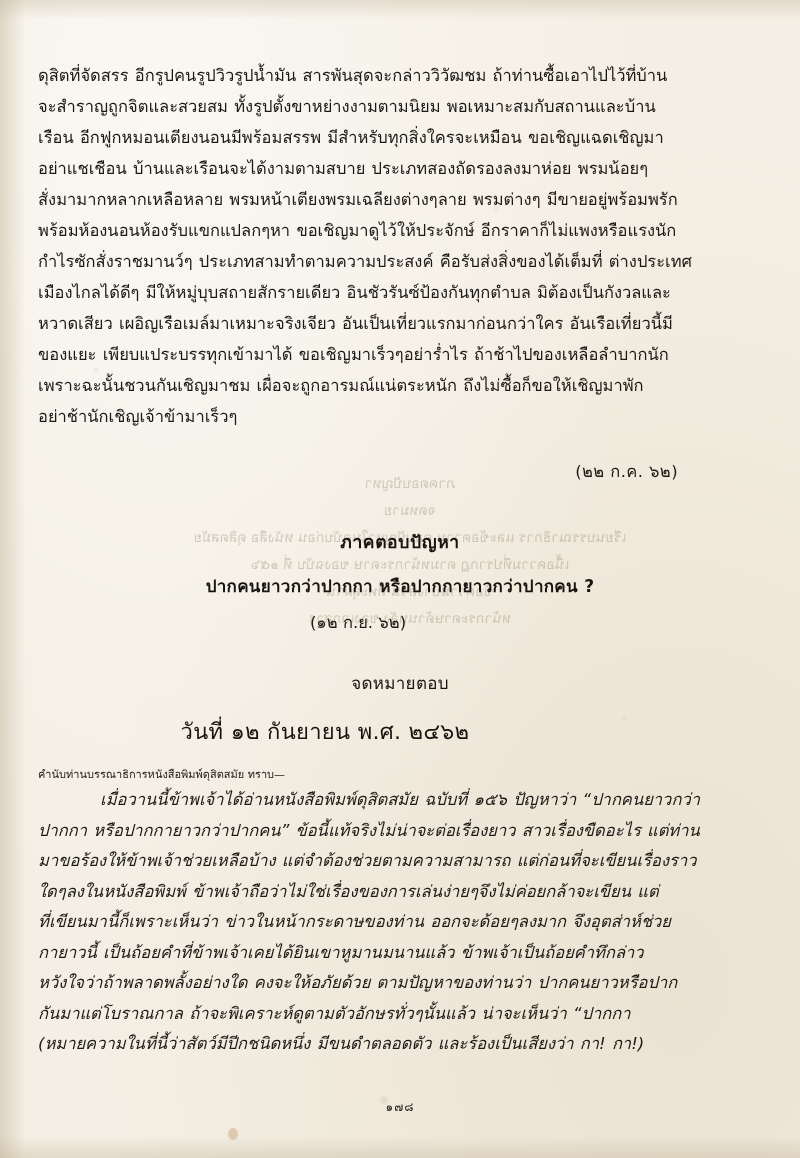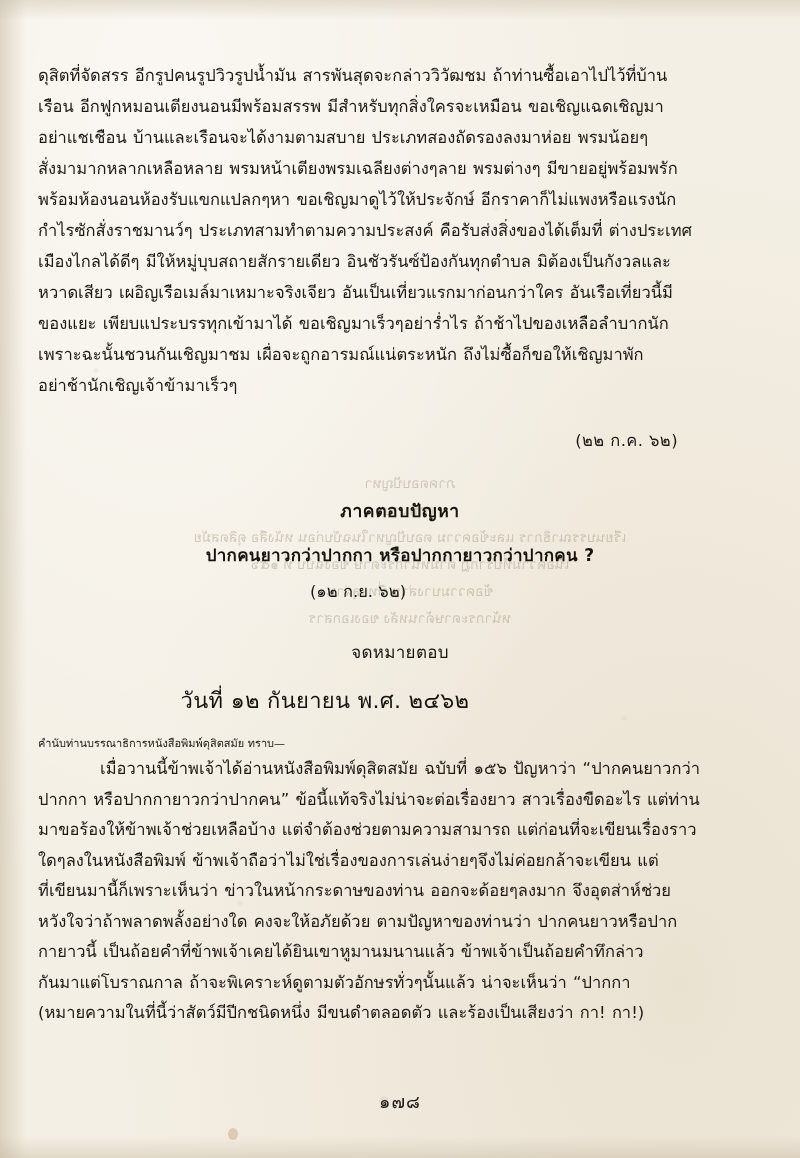--- a/index.html
+++ b/index.html
@@ -106,32 +106,33 @@
     color: #1d1a16;
     margin-top: 16px;
   }
   .letter-body {
     font-size: 16.5px;
     line-height: 30.5px;
     color: #1d1a16;
     text-align: justify;
     margin-top: 2px;
     word-spacing: 1px;
+    font-style: italic;
   }
   .indent {
     display: inline-block;
     width: 62px;
   }
   .page-number {
     position: absolute;
     left: 0;
     right: 0;
     bottom: 42px;
     text-align: center;
-    font-size: 18px;
+    font-size: 12px;
     color: #1d1a16;
     letter-spacing: 1px;
   }
   .showthrough {
     position: absolute;
     left: 150px;
     top: 470px;
     width: 520px;
     font-size: 14px;
     line-height: 27px;
@@ -189,20 +190,21 @@
     <div>เรียนบรรณาธิการ และข้อความ ตอบปัญหาในฉบับก่อน หนังสือ ดุสิตสมัย</div>
     <div>เนื้อความที่ปรากฏ ตามหน้ากระดาษ ของฉบับ ที่ ๑๕๖</div>
     <div>ข้อความบางส่วน ที่ทะลุผ่าน</div>
     <div>หน้ากระดาษด้านหลัง ของเอกสาร</div>
   </div>
 
   <div class="content">
 
     <div class="body-text">
       <div class="para">ดุสิตที่จัดสรร  อีกรูปคนรูปวิวรูปน้ำมัน  สารพันสุดจะกล่าววิวัฒชม    ถ้าท่านซื้อเอาไปไว้ที่บ้าน</div>
+      <div class="para">จะสำราญถูกจิตและสวยสม     ทั้งรูปตั้งขาหย่างงามตามนิยม     พอเหมาะสมกับสถานและบ้าน</div>
       <div class="para">เรือน  อีกฟูกหมอนเตียงนอนมีพร้อมสรรพ  มีสำหรับทุกสิ่งใครจะเหมือน  ขอเชิญแฉดเชิญมา</div>
       <div class="para">อย่าแชเชือน  บ้านและเรือนจะได้งามตามสบาย  ประเภทสองถัดรองลงมาห่อย  พรมน้อยๆ</div>
       <div class="para">สั่งมามากหลากเหลือหลาย  พรมหน้าเตียงพรมเฉลียงต่างๆลาย  พรมต่างๆ มีขายอยู่พร้อมพรัก</div>
       <div class="para">พร้อมห้องนอนห้องรับแขกแปลกๆหา  ขอเชิญมาดูไว้ให้ประจักษ์  อีกราคาก็ไม่แพงหรือแรงนัก</div>
       <div class="para">กำไรซักสั่งราชมานว์ๆ  ประเภทสามทำตามความประสงค์  คือรับส่งสิ่งของได้เต็มที่  ต่างประเทศ</div>
       <div class="para">เมืองไกลได้ดีๆ  มีให้หมู่บุบสถายสักรายเดียว  อินชัวรันซ์ป้องกันทุกตำบล  มิต้องเป็นกังวลและ</div>
       <div class="para">หวาดเสียว  เผอิญเรือเมล์มาเหมาะจริงเจียว  อันเป็นเที่ยวแรกมาก่อนกว่าใคร  อันเรือเที่ยวนี้มี</div>
       <div class="para">ของแยะ  เพียบแประบรรทุกเข้ามาได้  ขอเชิญมาเร็วๆอย่าร่ำไร  ถ้าช้าไปของเหลือลำบากนัก</div>
       <div class="para">เพราะฉะนั้นชวนกันเชิญมาชม  เผื่อจะถูกอารมณ์แน่ตระหนัก  ถึงไม่ซื้อก็ขอให้เชิญมาพัก</div>
       <div class="para">อย่าช้านักเชิญเจ้าข้ามาเร็วๆ</div>
@@ -217,22 +219,22 @@
     <div class="letter-head">จดหมายตอบ</div>
     <div class="letter-date">วันที่ ๑๒ กันยายน พ.ศ. ๒๔๖๒</div>
     <div class="salutation">คำนับท่านบรรณาธิการหนังสือพิมพ์ดุสิตสมัย ทราบ—</div>
 
     <div class="letter-body">
       <div><span class="indent"></span><span>เมื่อวานนี้ข้าพเจ้าได้อ่านหนังสือพิมพ์ดุสิตสมัย ฉบับที่ ๑๕๖ ปัญหาว่า “ปากคนยาวกว่า</span></div>
       <div>ปากกา หรือปากกายาวกว่าปากคน” ข้อนี้แท้จริงไม่น่าจะต่อเรื่องยาว  สาวเรื่องขืดอะไร  แต่ท่าน</div>
       <div>มาขอร้องให้ข้าพเจ้าช่วยเหลือบ้าง    แต่จำต้องช่วยตามความสามารถ   แต่ก่อนที่จะเขียนเรื่องราว</div>
       <div>ใดๆลงในหนังสือพิมพ์   ข้าพเจ้าถือว่าไม่ใช่เรื่องของการเล่นง่ายๆจึงไม่ค่อยกล้าจะเขียน  แต่</div>
       <div>ที่เขียนมานี้ก็เพราะเห็นว่า  ข่าวในหน้ากระดาษของท่าน  ออกจะด้อยๆลงมาก  จึงอุตส่าห์ช่วย</div>
+      <div>กายาวนี้    เป็นถ้อยคำที่ข้าพเจ้าเคยได้ยินเขาหูมานมนานแล้ว    ข้าพเจ้าเป็นถ้อยคำทึกล่าว</div>
       <div>หวังใจว่าถ้าพลาดพลั้งอย่างใด  คงจะให้อภัยด้วย  ตามปัญหาของท่านว่า  ปากคนยาวหรือปาก</div>
-      <div>กายาวนี้    เป็นถ้อยคำที่ข้าพเจ้าเคยได้ยินเขาหูมานมนานแล้ว    ข้าพเจ้าเป็นถ้อยคำทึกล่าว</div>
       <div>กันมาแต่โบราณกาล    ถ้าจะพิเคราะห์ดูตามตัวอักษรทั่วๆนั้นแล้ว    น่าจะเห็นว่า    “ปากกา</div>
       <div>(หมายความในที่นี้ว่าสัตว์มีปีกชนิดหนึ่ง    มีขนดำตลอดตัว  และร้องเป็นเสียงว่า  กา! กา!)</div>
     </div>
 
   </div>
 
   <div class="page-number">๑๗๘</div>
   <div class="smudge"></div>
 
 </div>

